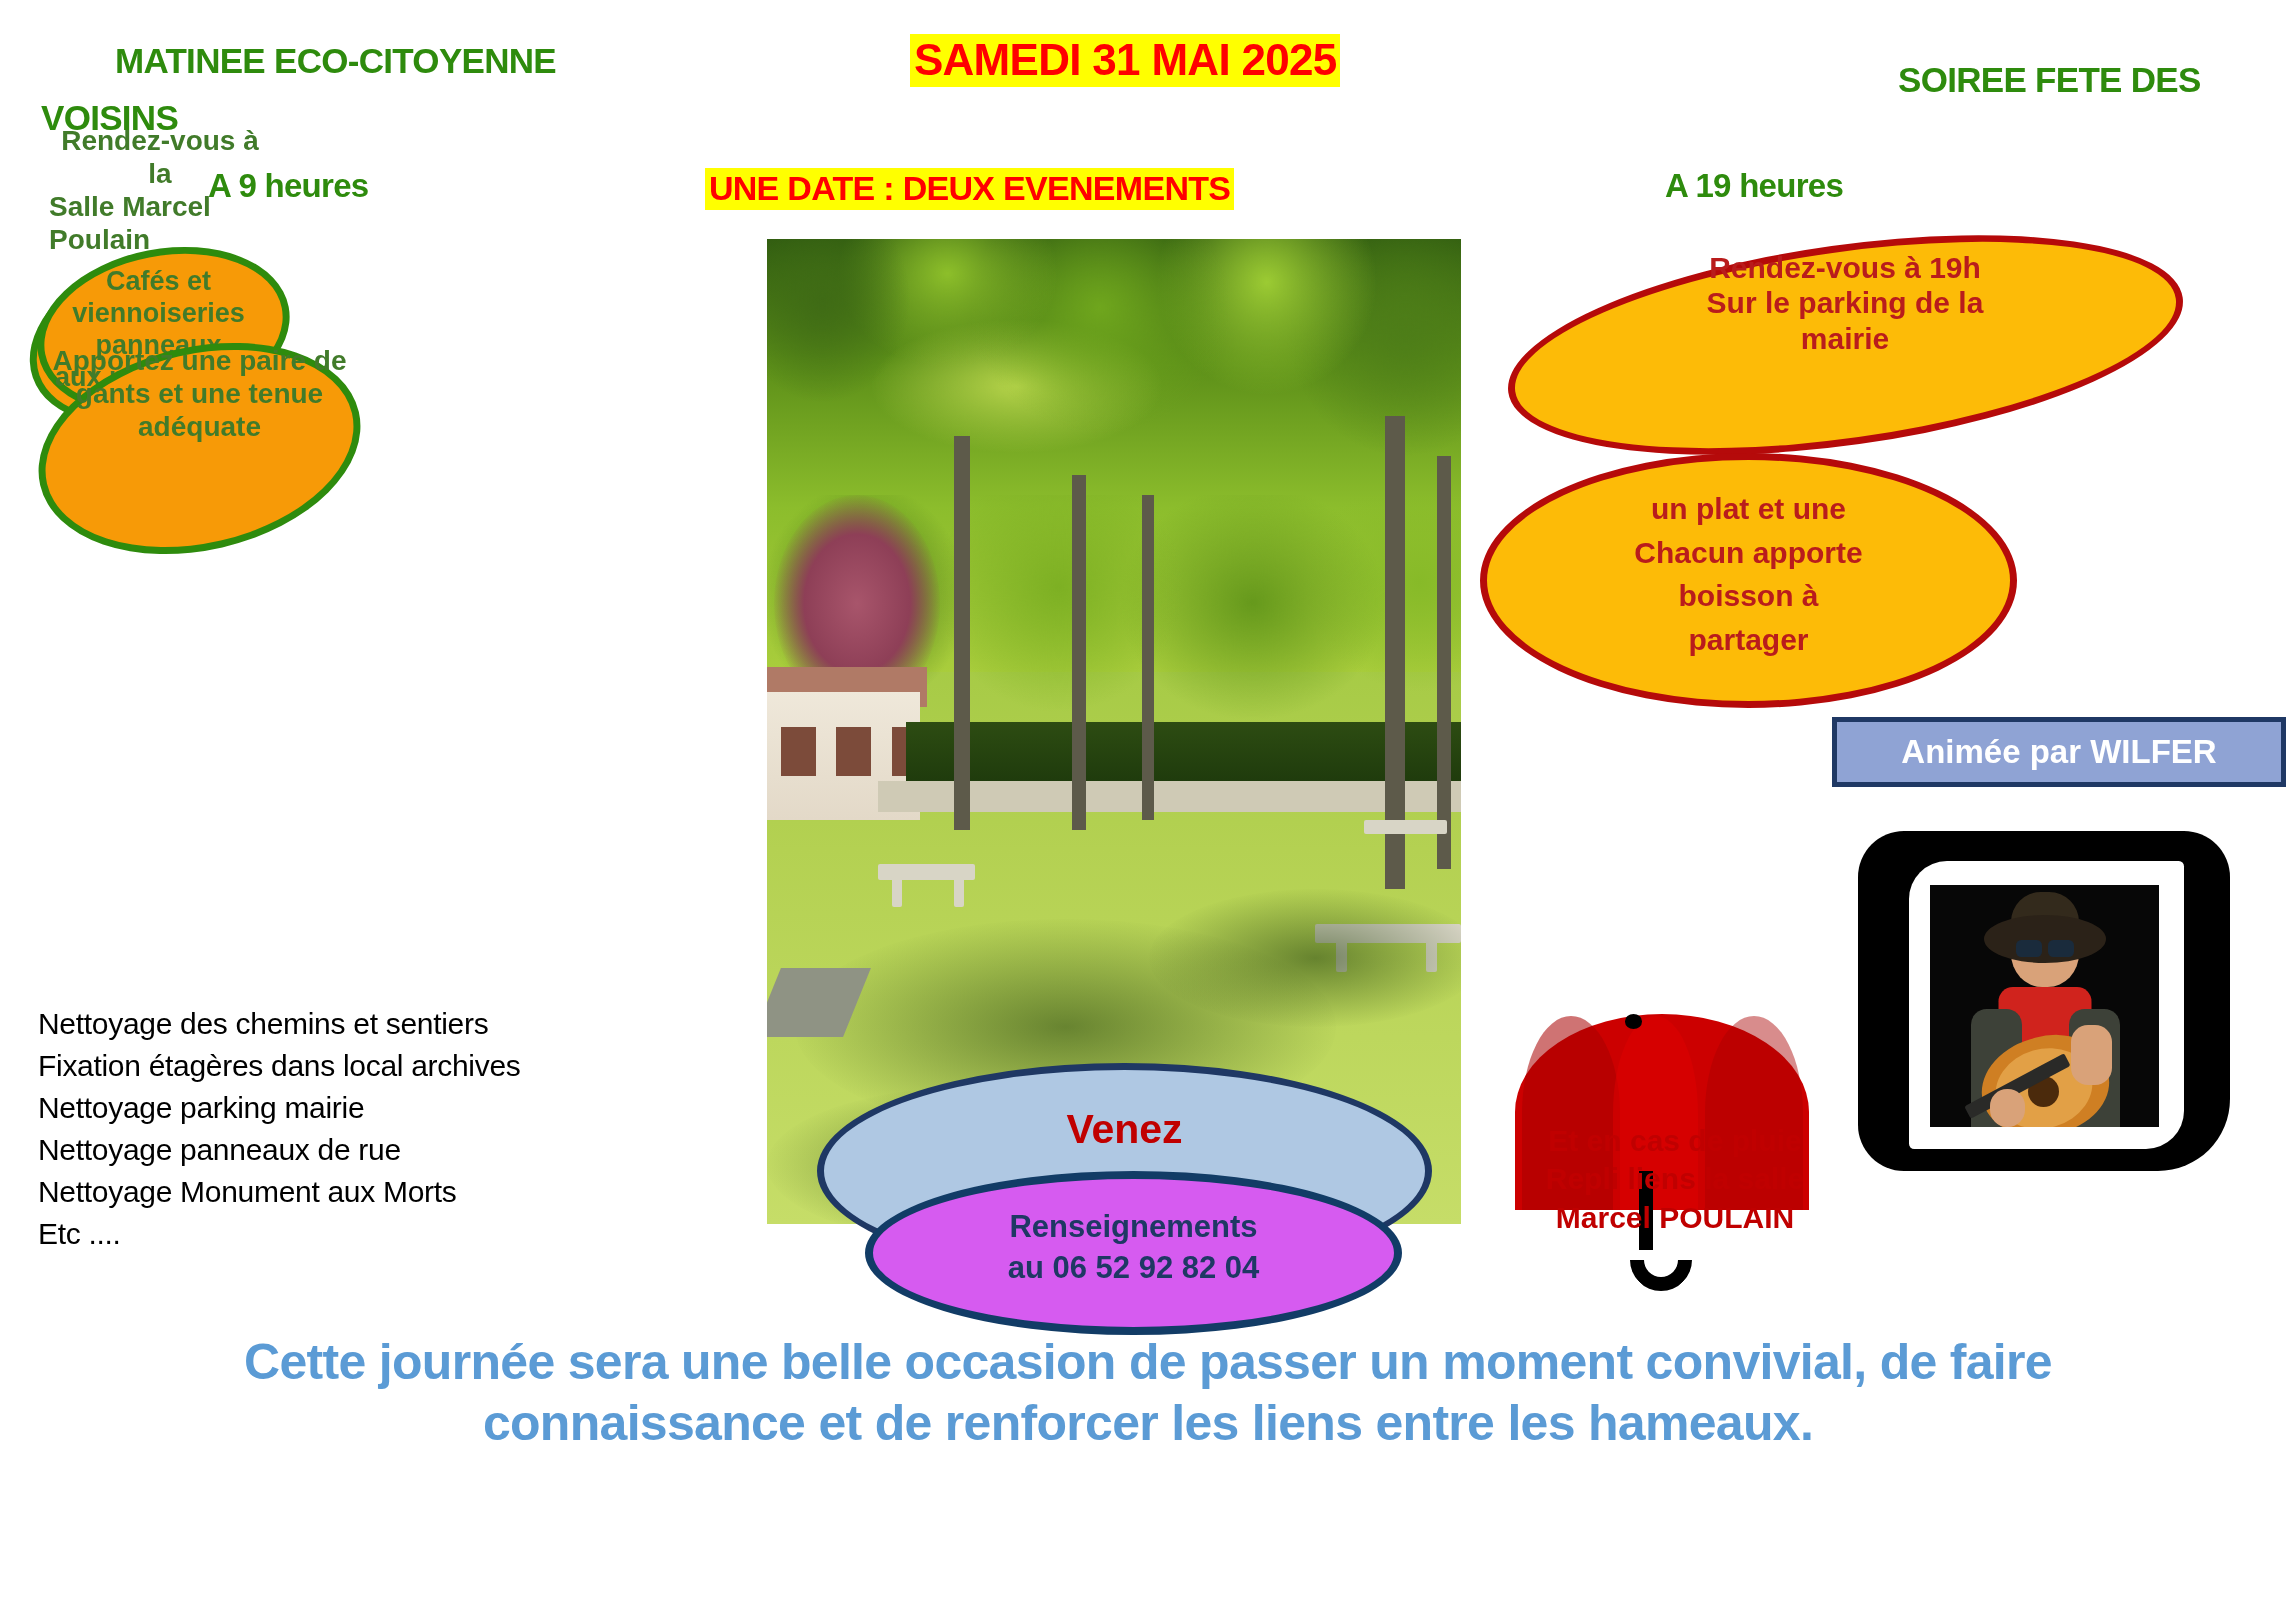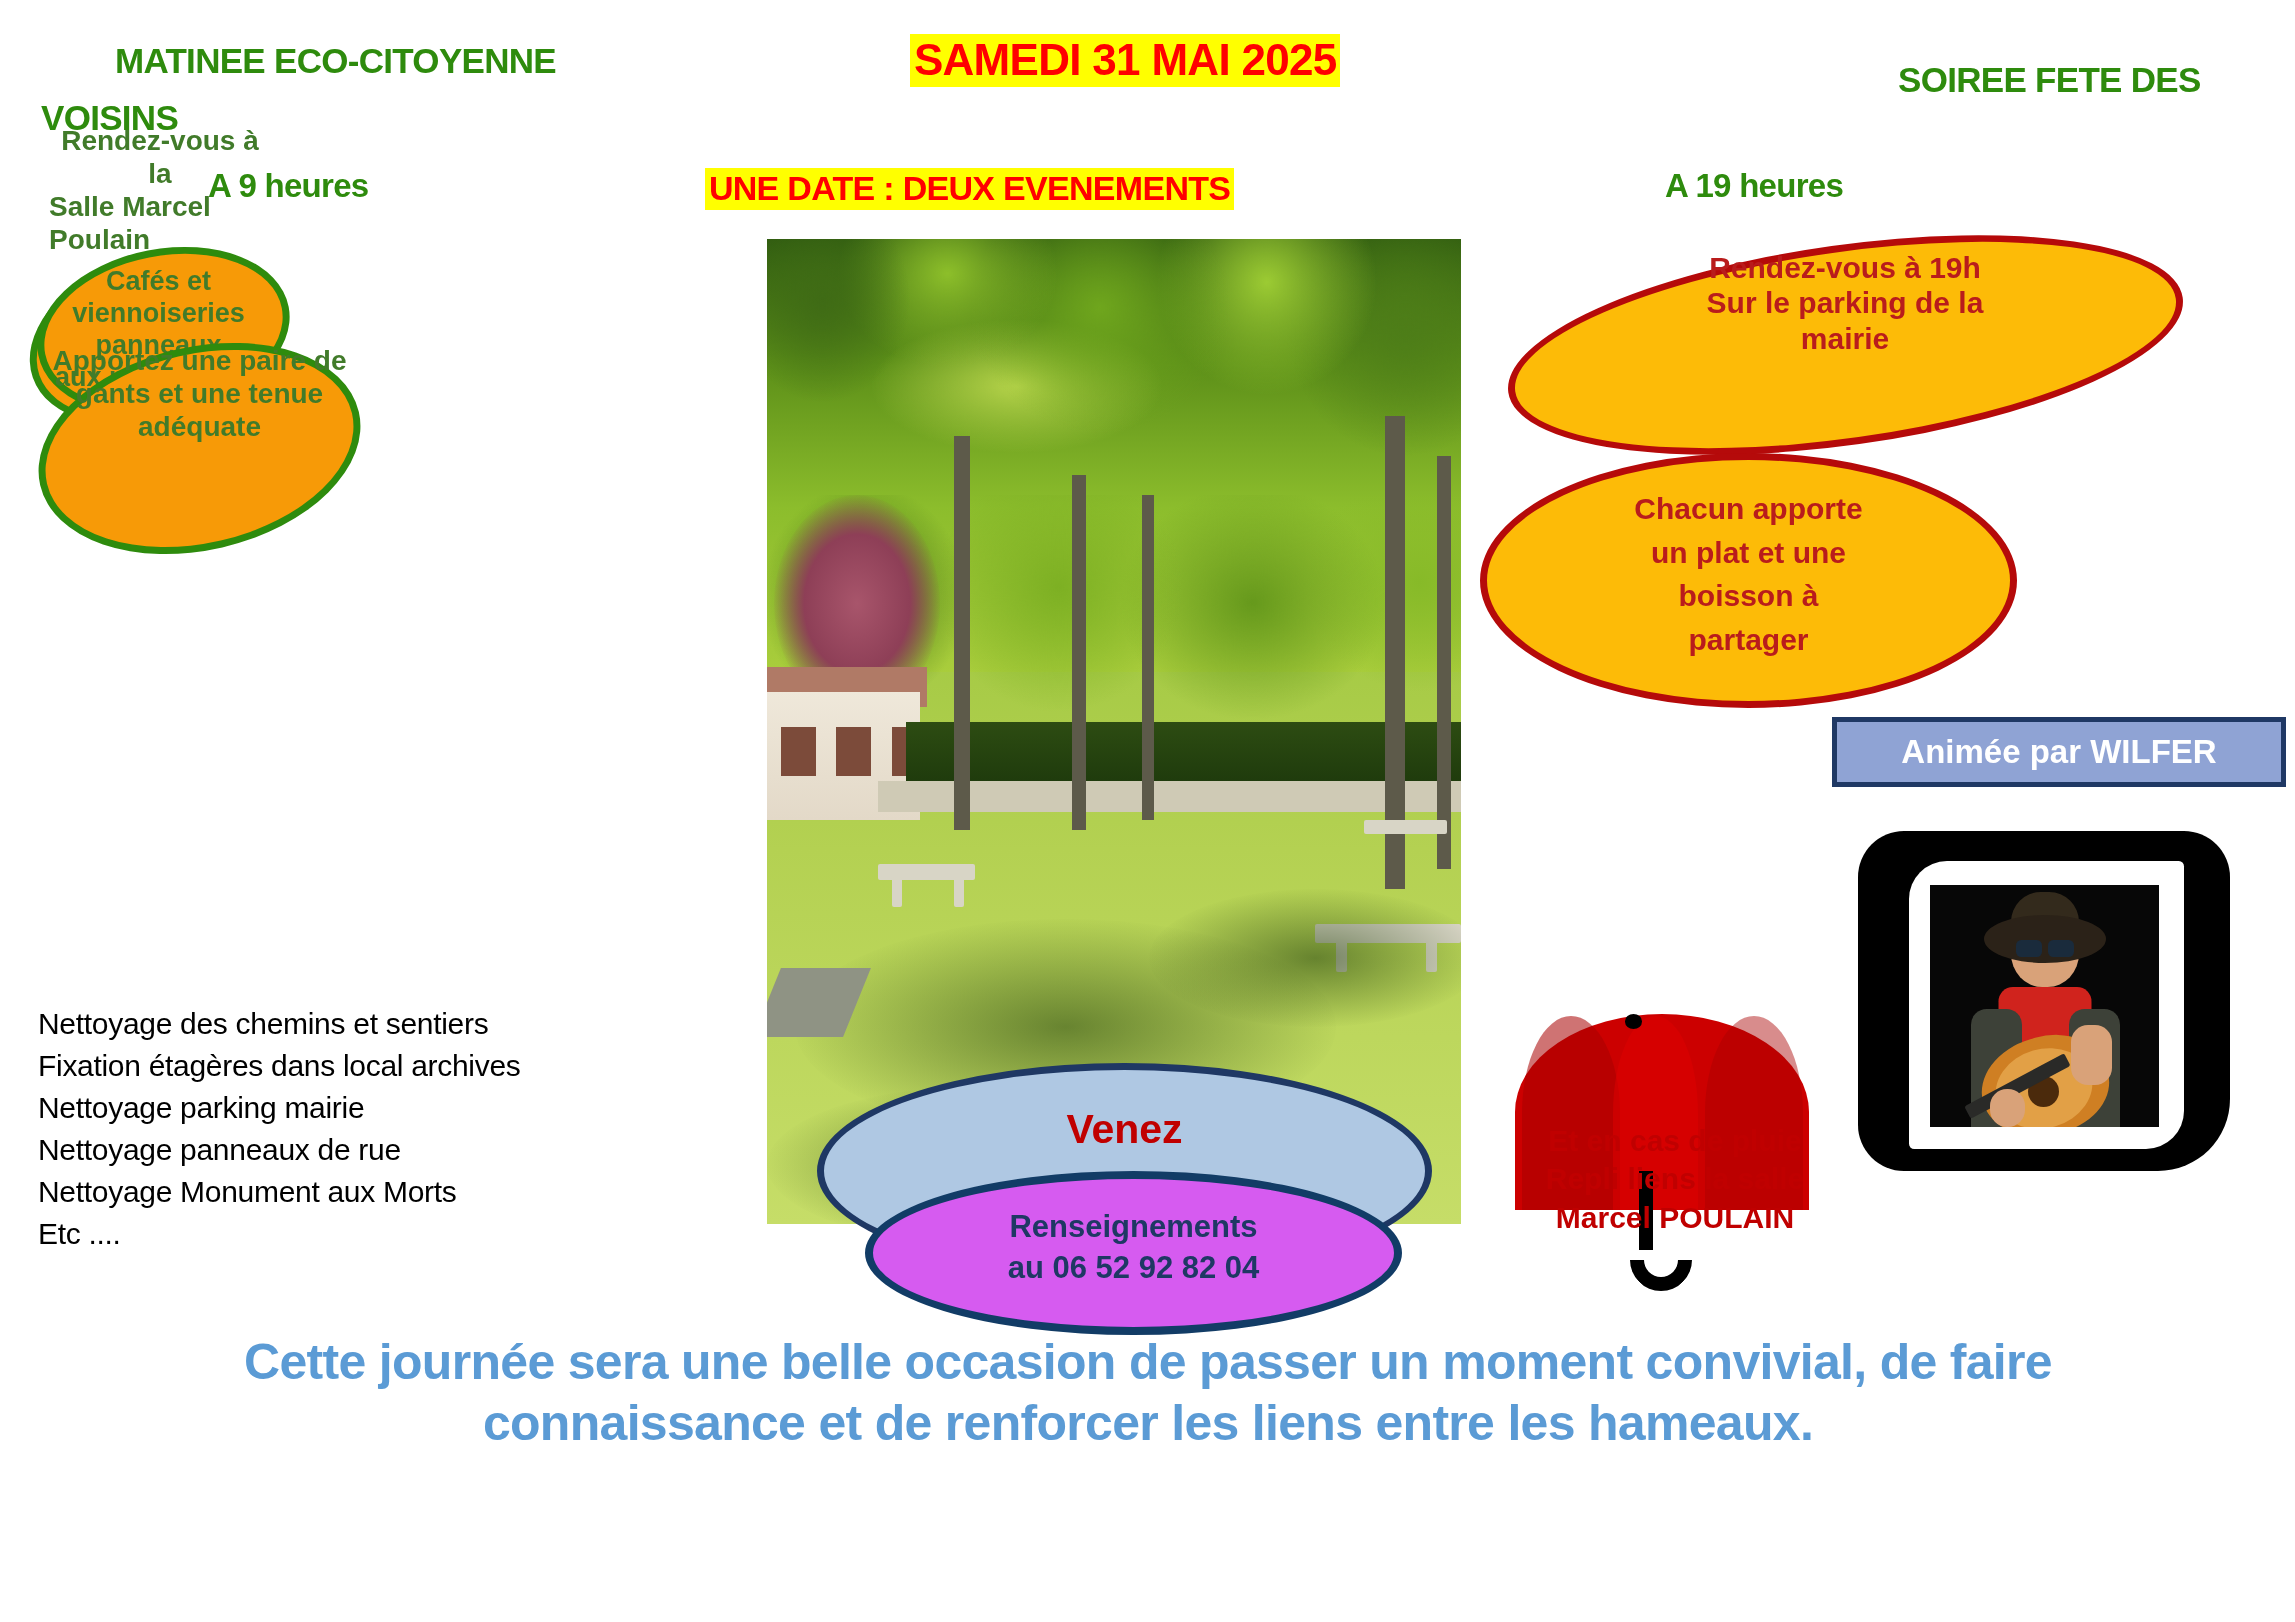--- a/index.html
+++ b/index.html
@@ -264,22 +264,22 @@
 <div class="abs elltext t-darkred" style="left:1557px;top:250px;width:576px;font-size:30px;">
   <div>Rendez-vous à 19h</div>
   <div>Sur le parking de la</div>
   <div>mairie</div>
 </div>
 
 <div class="abs" style="left:1480px;top:453px;width:537px;height:255px;">
   <div class="ellipse ell-amber" style="width:100%;height:100%;"></div>
 </div>
 <div class="abs elltext t-darkred" style="left:1480px;top:487px;width:537px;font-size:30px;line-height:1.45;">
+  <div>un plat et une</div>
   <div>Chacun apporte</div>
-  <div>un plat et une</div>
   <div>boisson  à</div>
   <div>partager</div>
 </div>
 
 <div class="abs wilfer-banner" style="left:1832px;top:717px;width:444px;height:60px;">
   <span>Animée par WILFER</span>
 </div>
 
 <div class="abs photo-outer" style="left:1858px;top:831px;width:372px;height:340px;">
   <div class="abs photo-white" style="left:51px;top:30px;width:275px;height:288px;">

